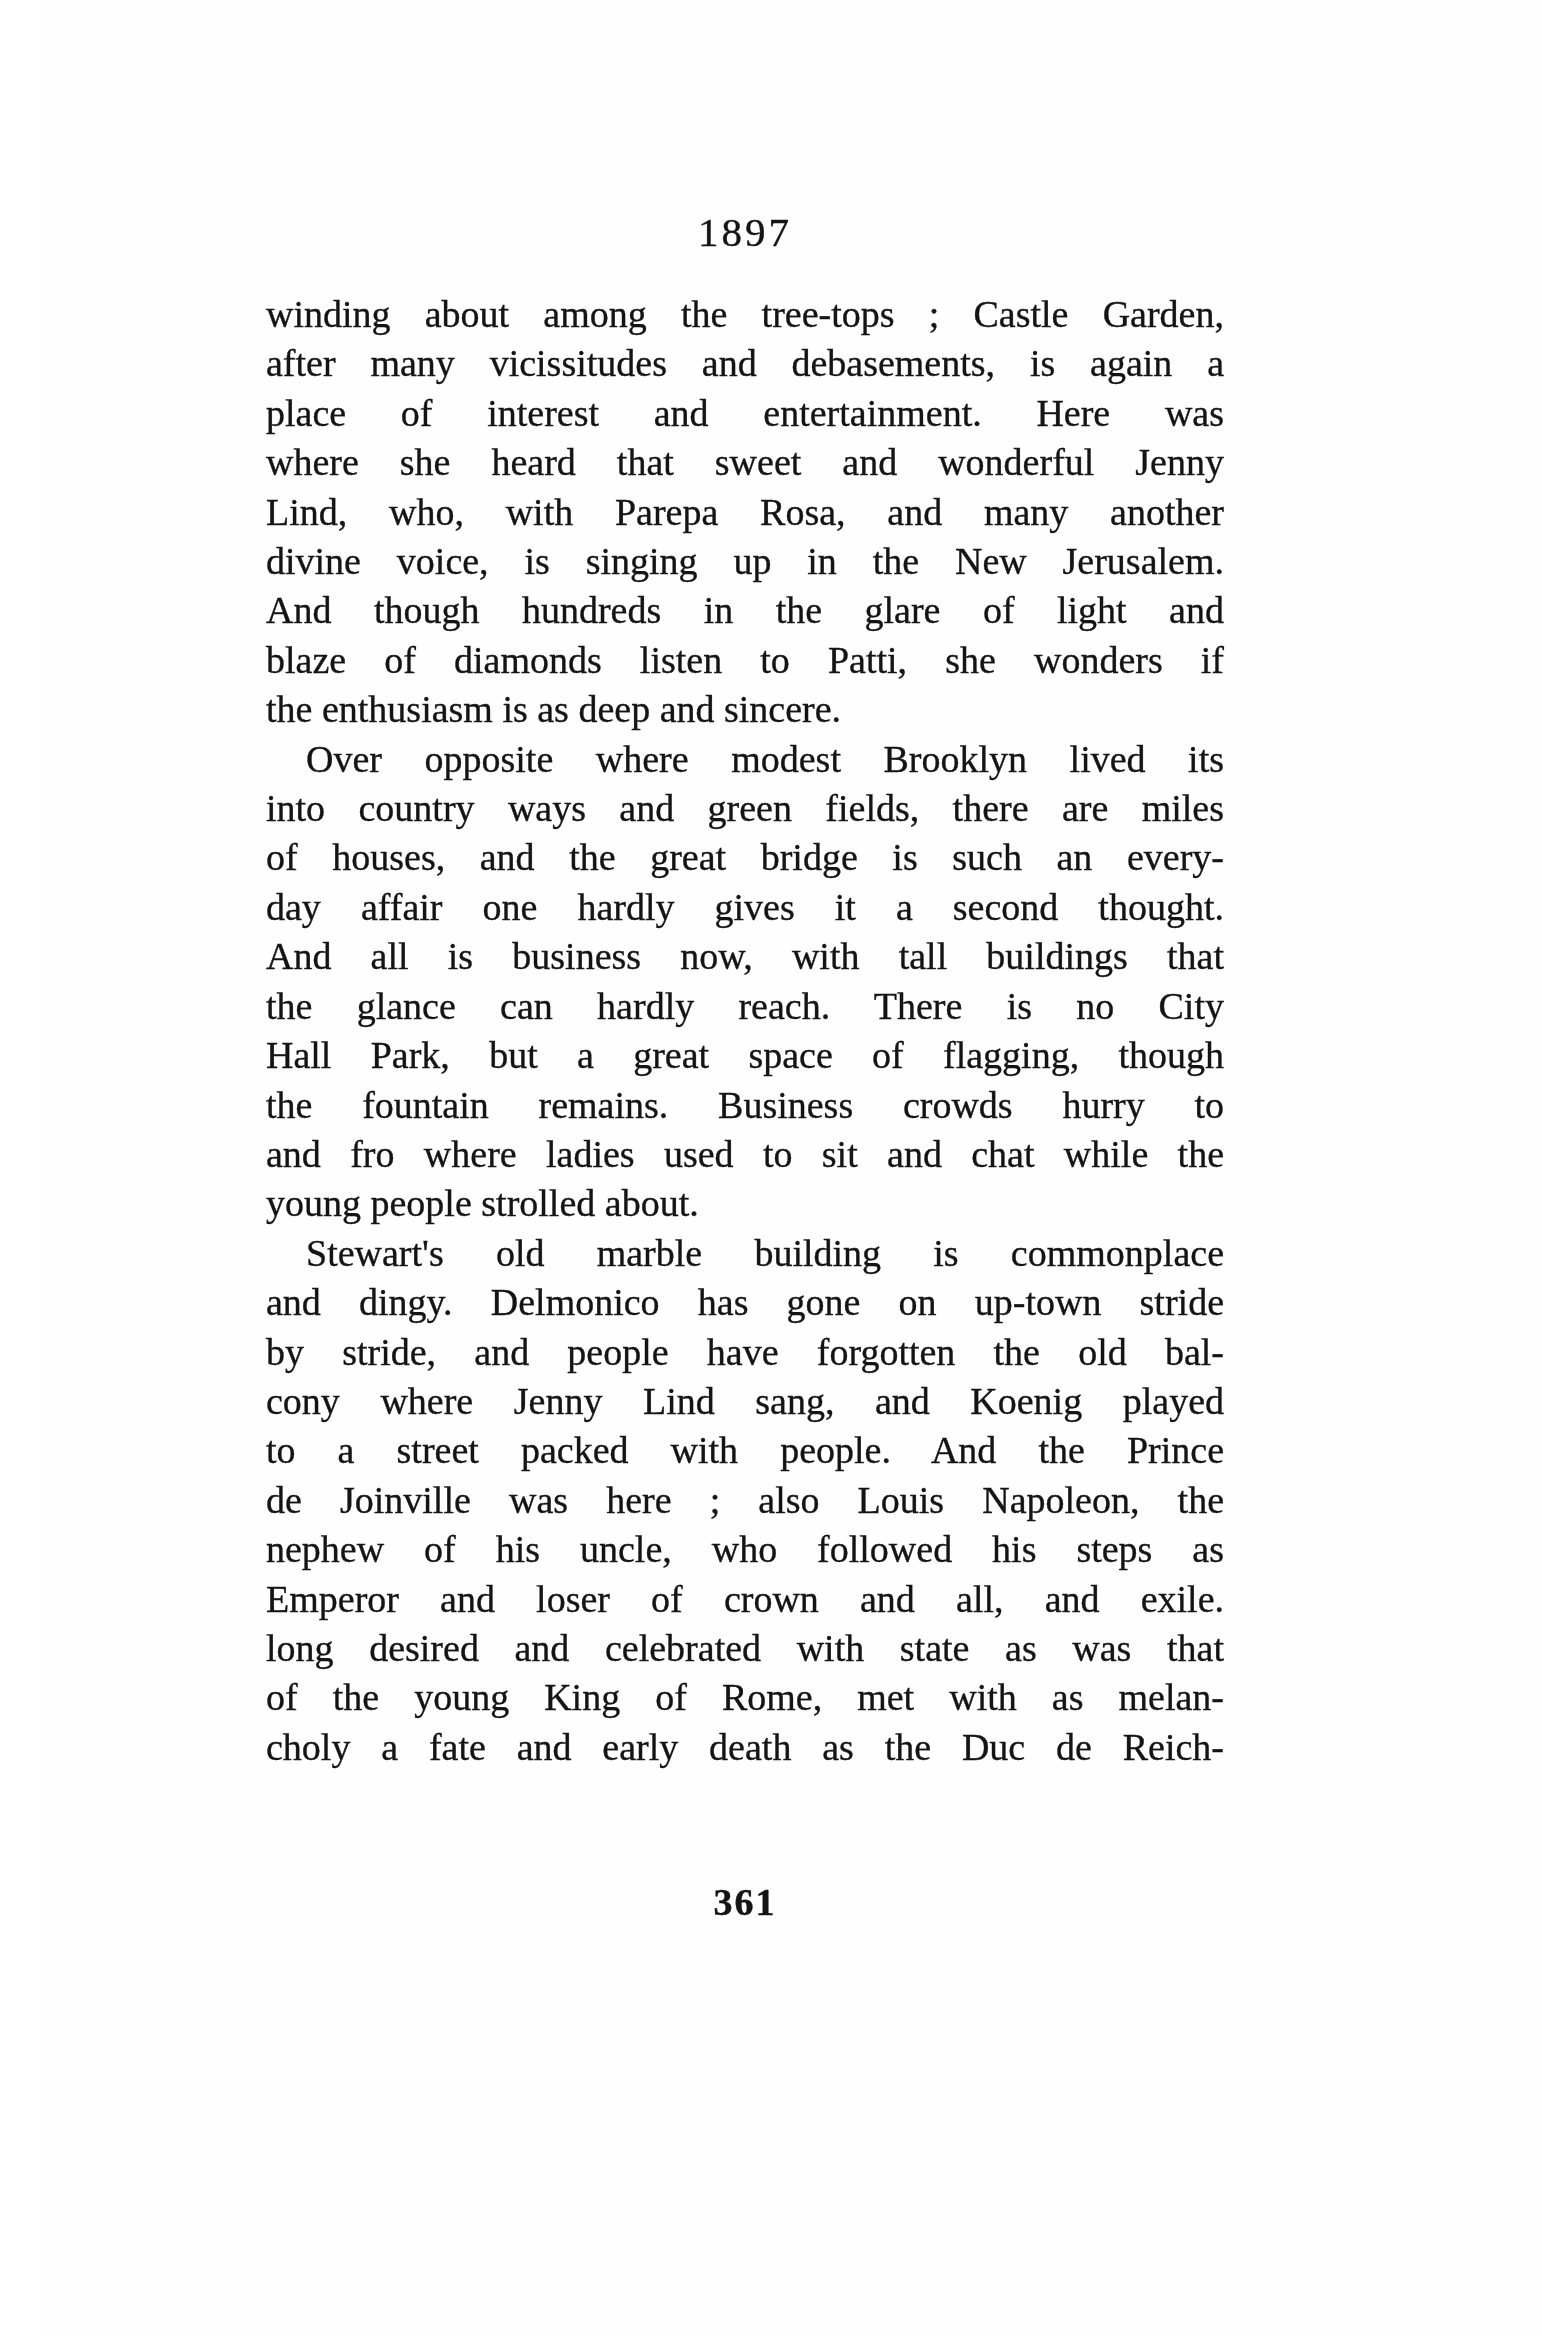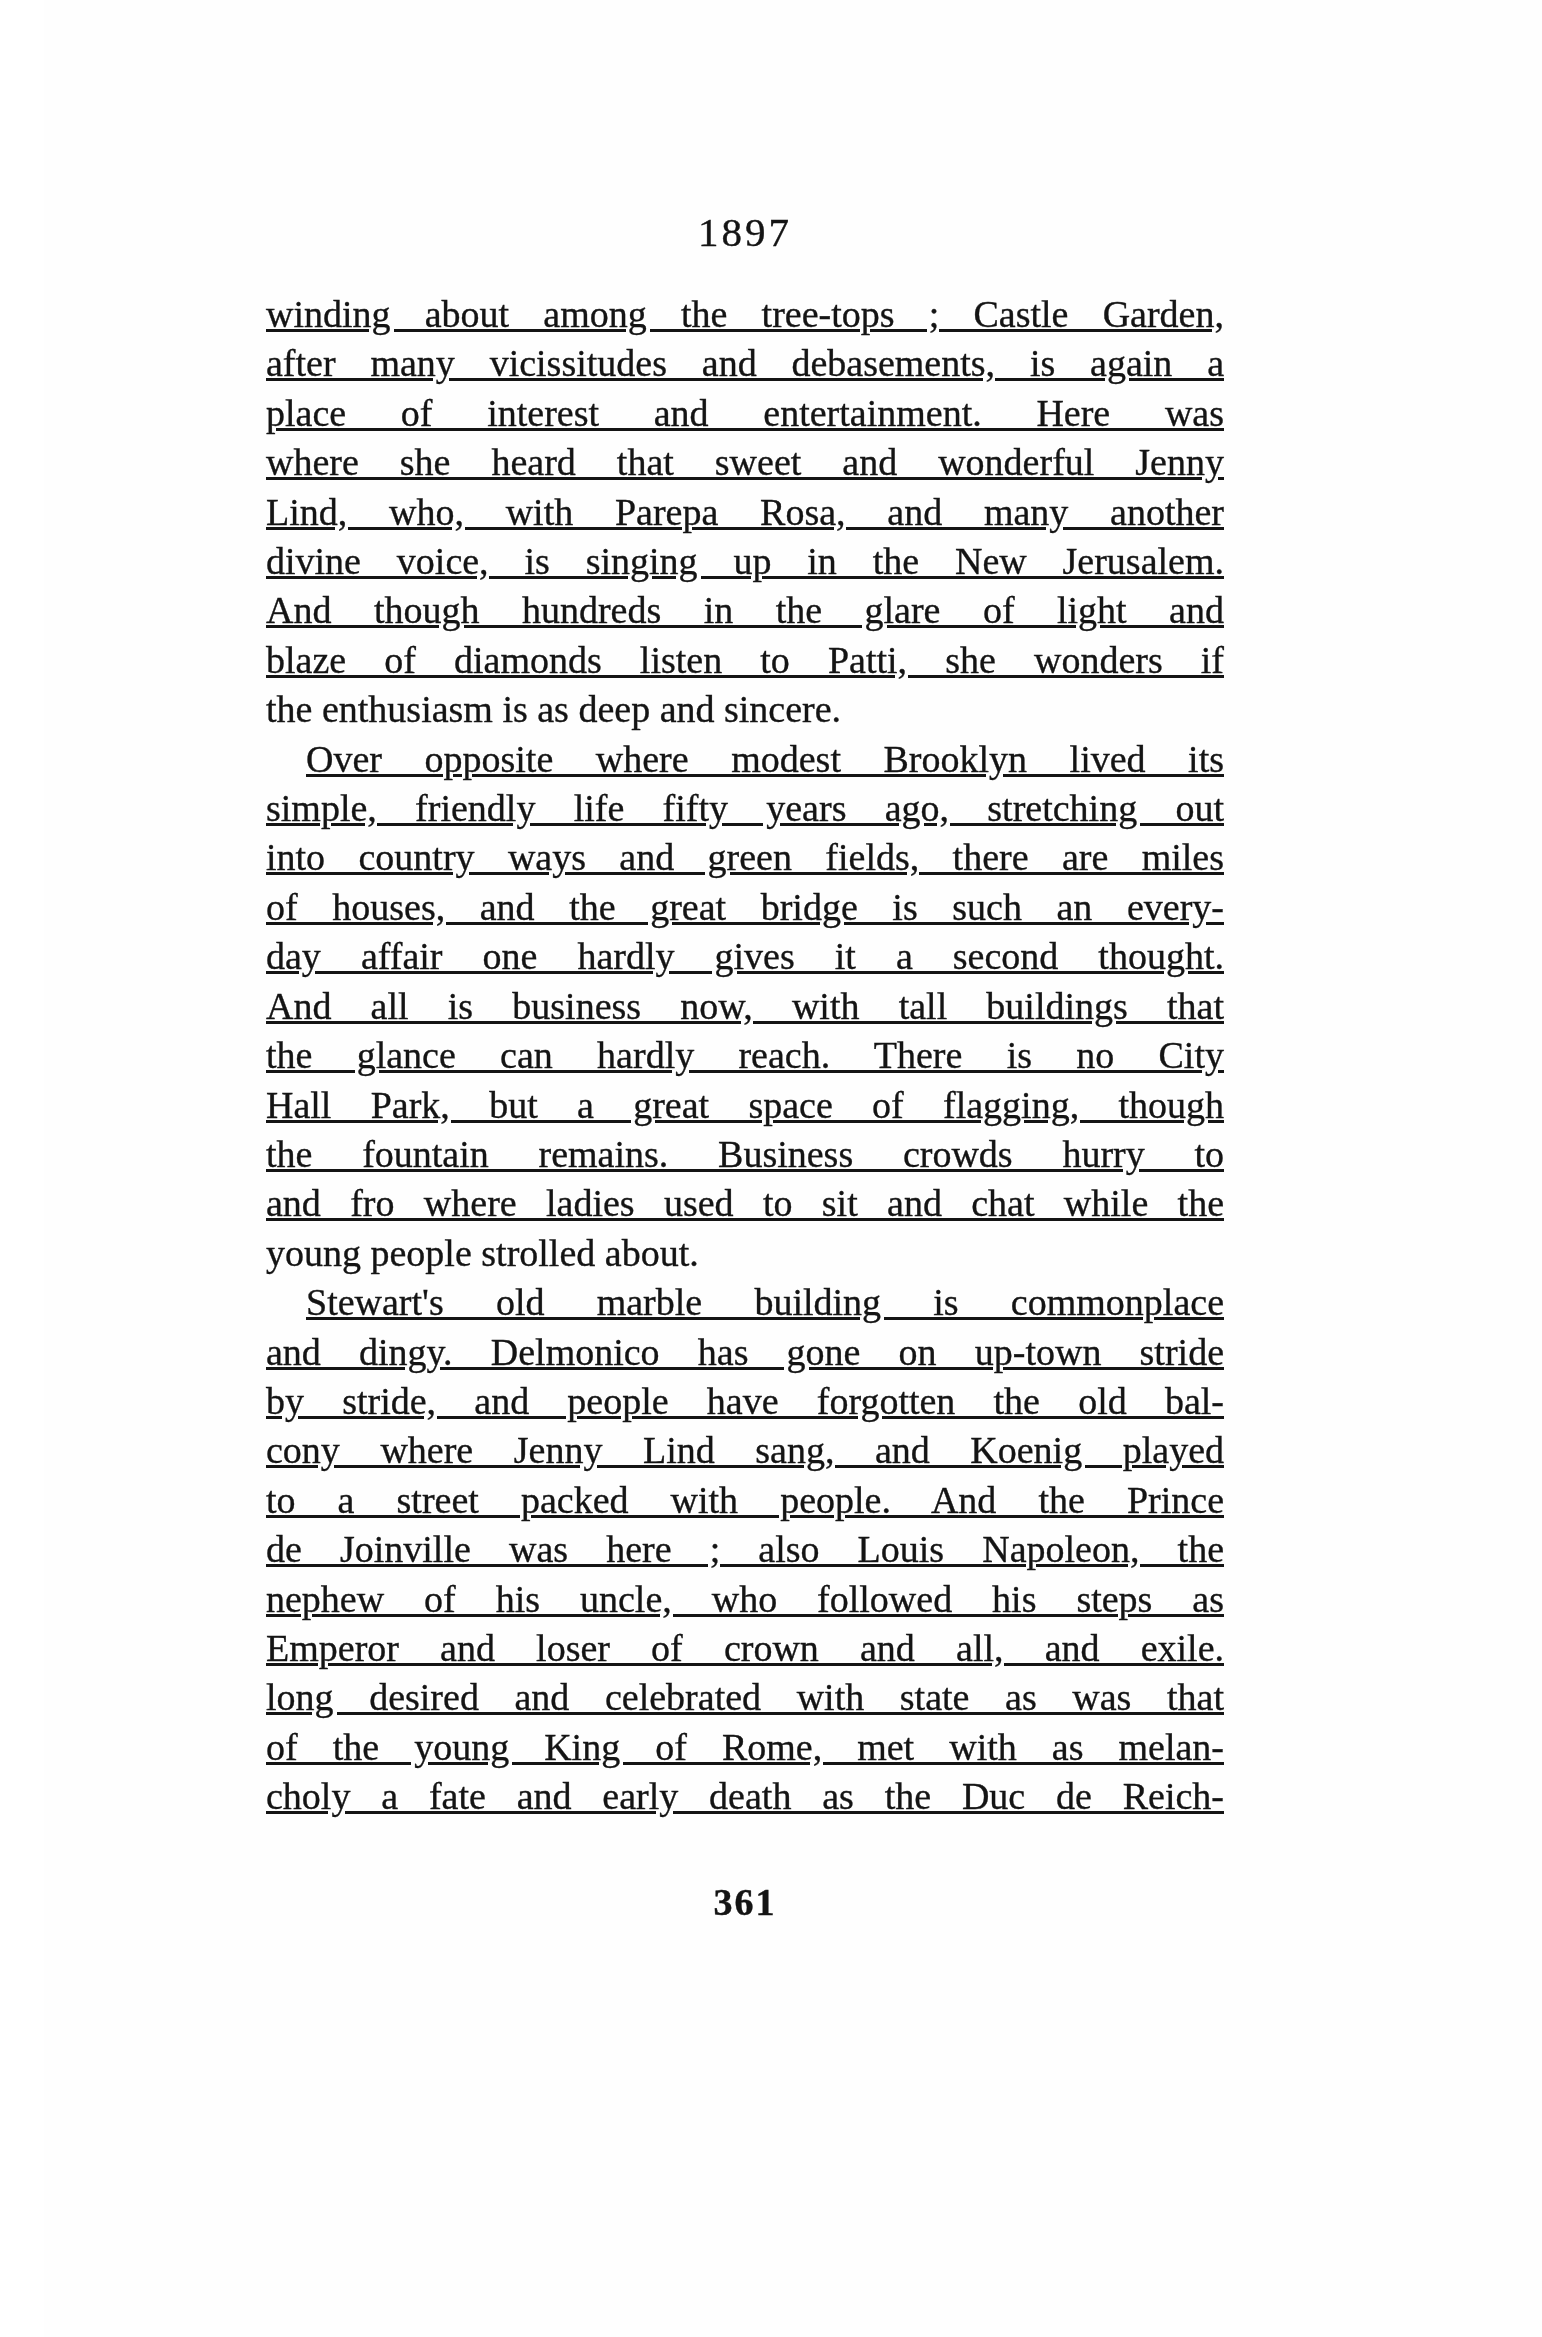--- a/index.html
+++ b/index.html
@@ -37,21 +37,20 @@
     line-height: 49.4px;
     -webkit-text-stroke: 0.35px #141414;
   }
   .line {
     white-space: normal;
     text-align: left;
   }
   .line.j {
     text-align: justify;
     text-align-last: justify;
-    text-decoration: underline;
   }
   .line.indent {
     text-indent: 40px;
   }
   .page-number {
     position: absolute;
     left: 222px;
     top: 1880px;
     width: 958px;
     text-align: center;
@@ -73,21 +72,20 @@
       <div class="line j">winding about among the tree-tops ; Castle Garden,</div>
       <div class="line j">after many vicissitudes and debasements, is again a</div>
       <div class="line j">place of interest and entertainment. Here was</div>
       <div class="line j">where she heard that sweet and wonderful Jenny</div>
       <div class="line j">Lind, who, with Parepa Rosa, and many another</div>
       <div class="line j">divine voice, is singing up in the New Jerusalem.</div>
       <div class="line j">And though hundreds in the glare of light and</div>
       <div class="line j">blaze of diamonds listen to Patti, she wonders if</div>
       <div class="line">the enthusiasm is as deep and sincere.</div>
       <div class="line j indent">Over opposite where modest Brooklyn lived its</div>
-      <div class="line j">simple, friendly life fifty years ago, stretching out</div>
       <div class="line j">into country ways and green fields, there are miles</div>
       <div class="line j">of houses, and the great bridge is such an every-</div>
       <div class="line j">day affair one hardly gives it a second thought.</div>
       <div class="line j">And all is business now, with tall buildings that</div>
       <div class="line j">the glance can hardly reach. There is no City</div>
       <div class="line j">Hall Park, but a great space of flagging, though</div>
       <div class="line j">the fountain remains. Business crowds hurry to</div>
       <div class="line j">and fro where ladies used to sit and chat while the</div>
       <div class="line">young people strolled about.</div>
       <div class="line j indent">Stewart's old marble building is commonplace</div>

